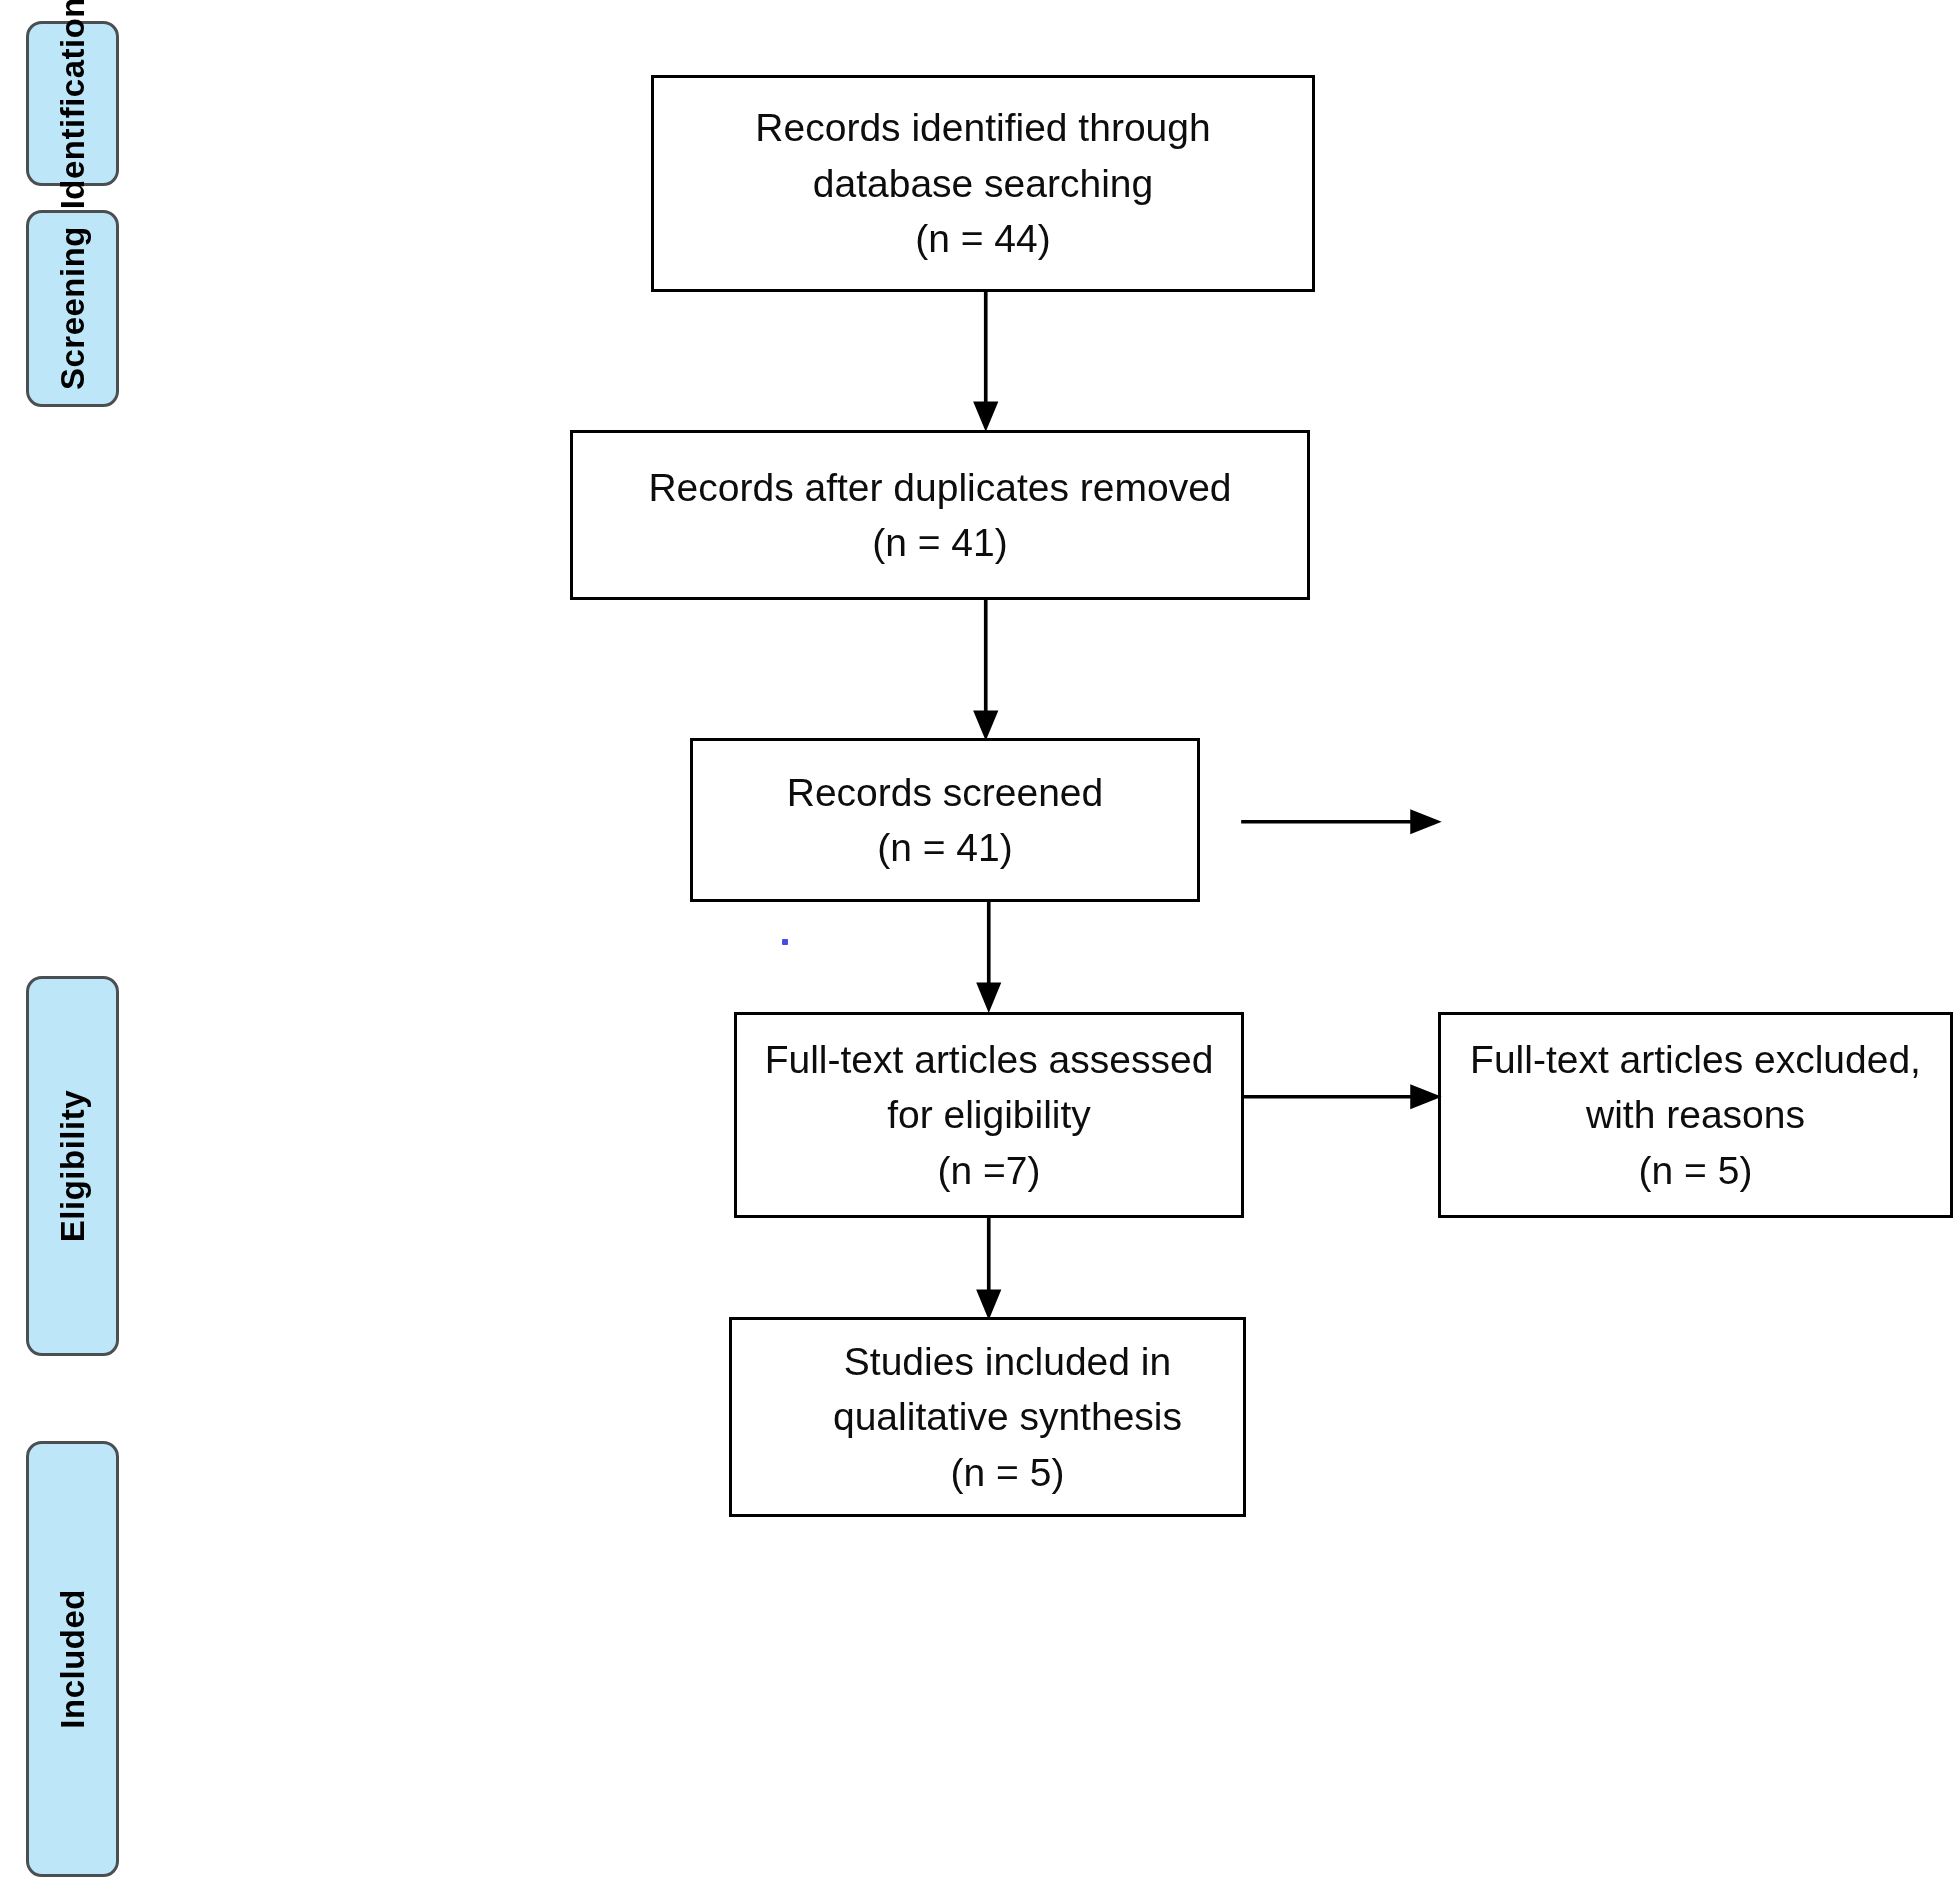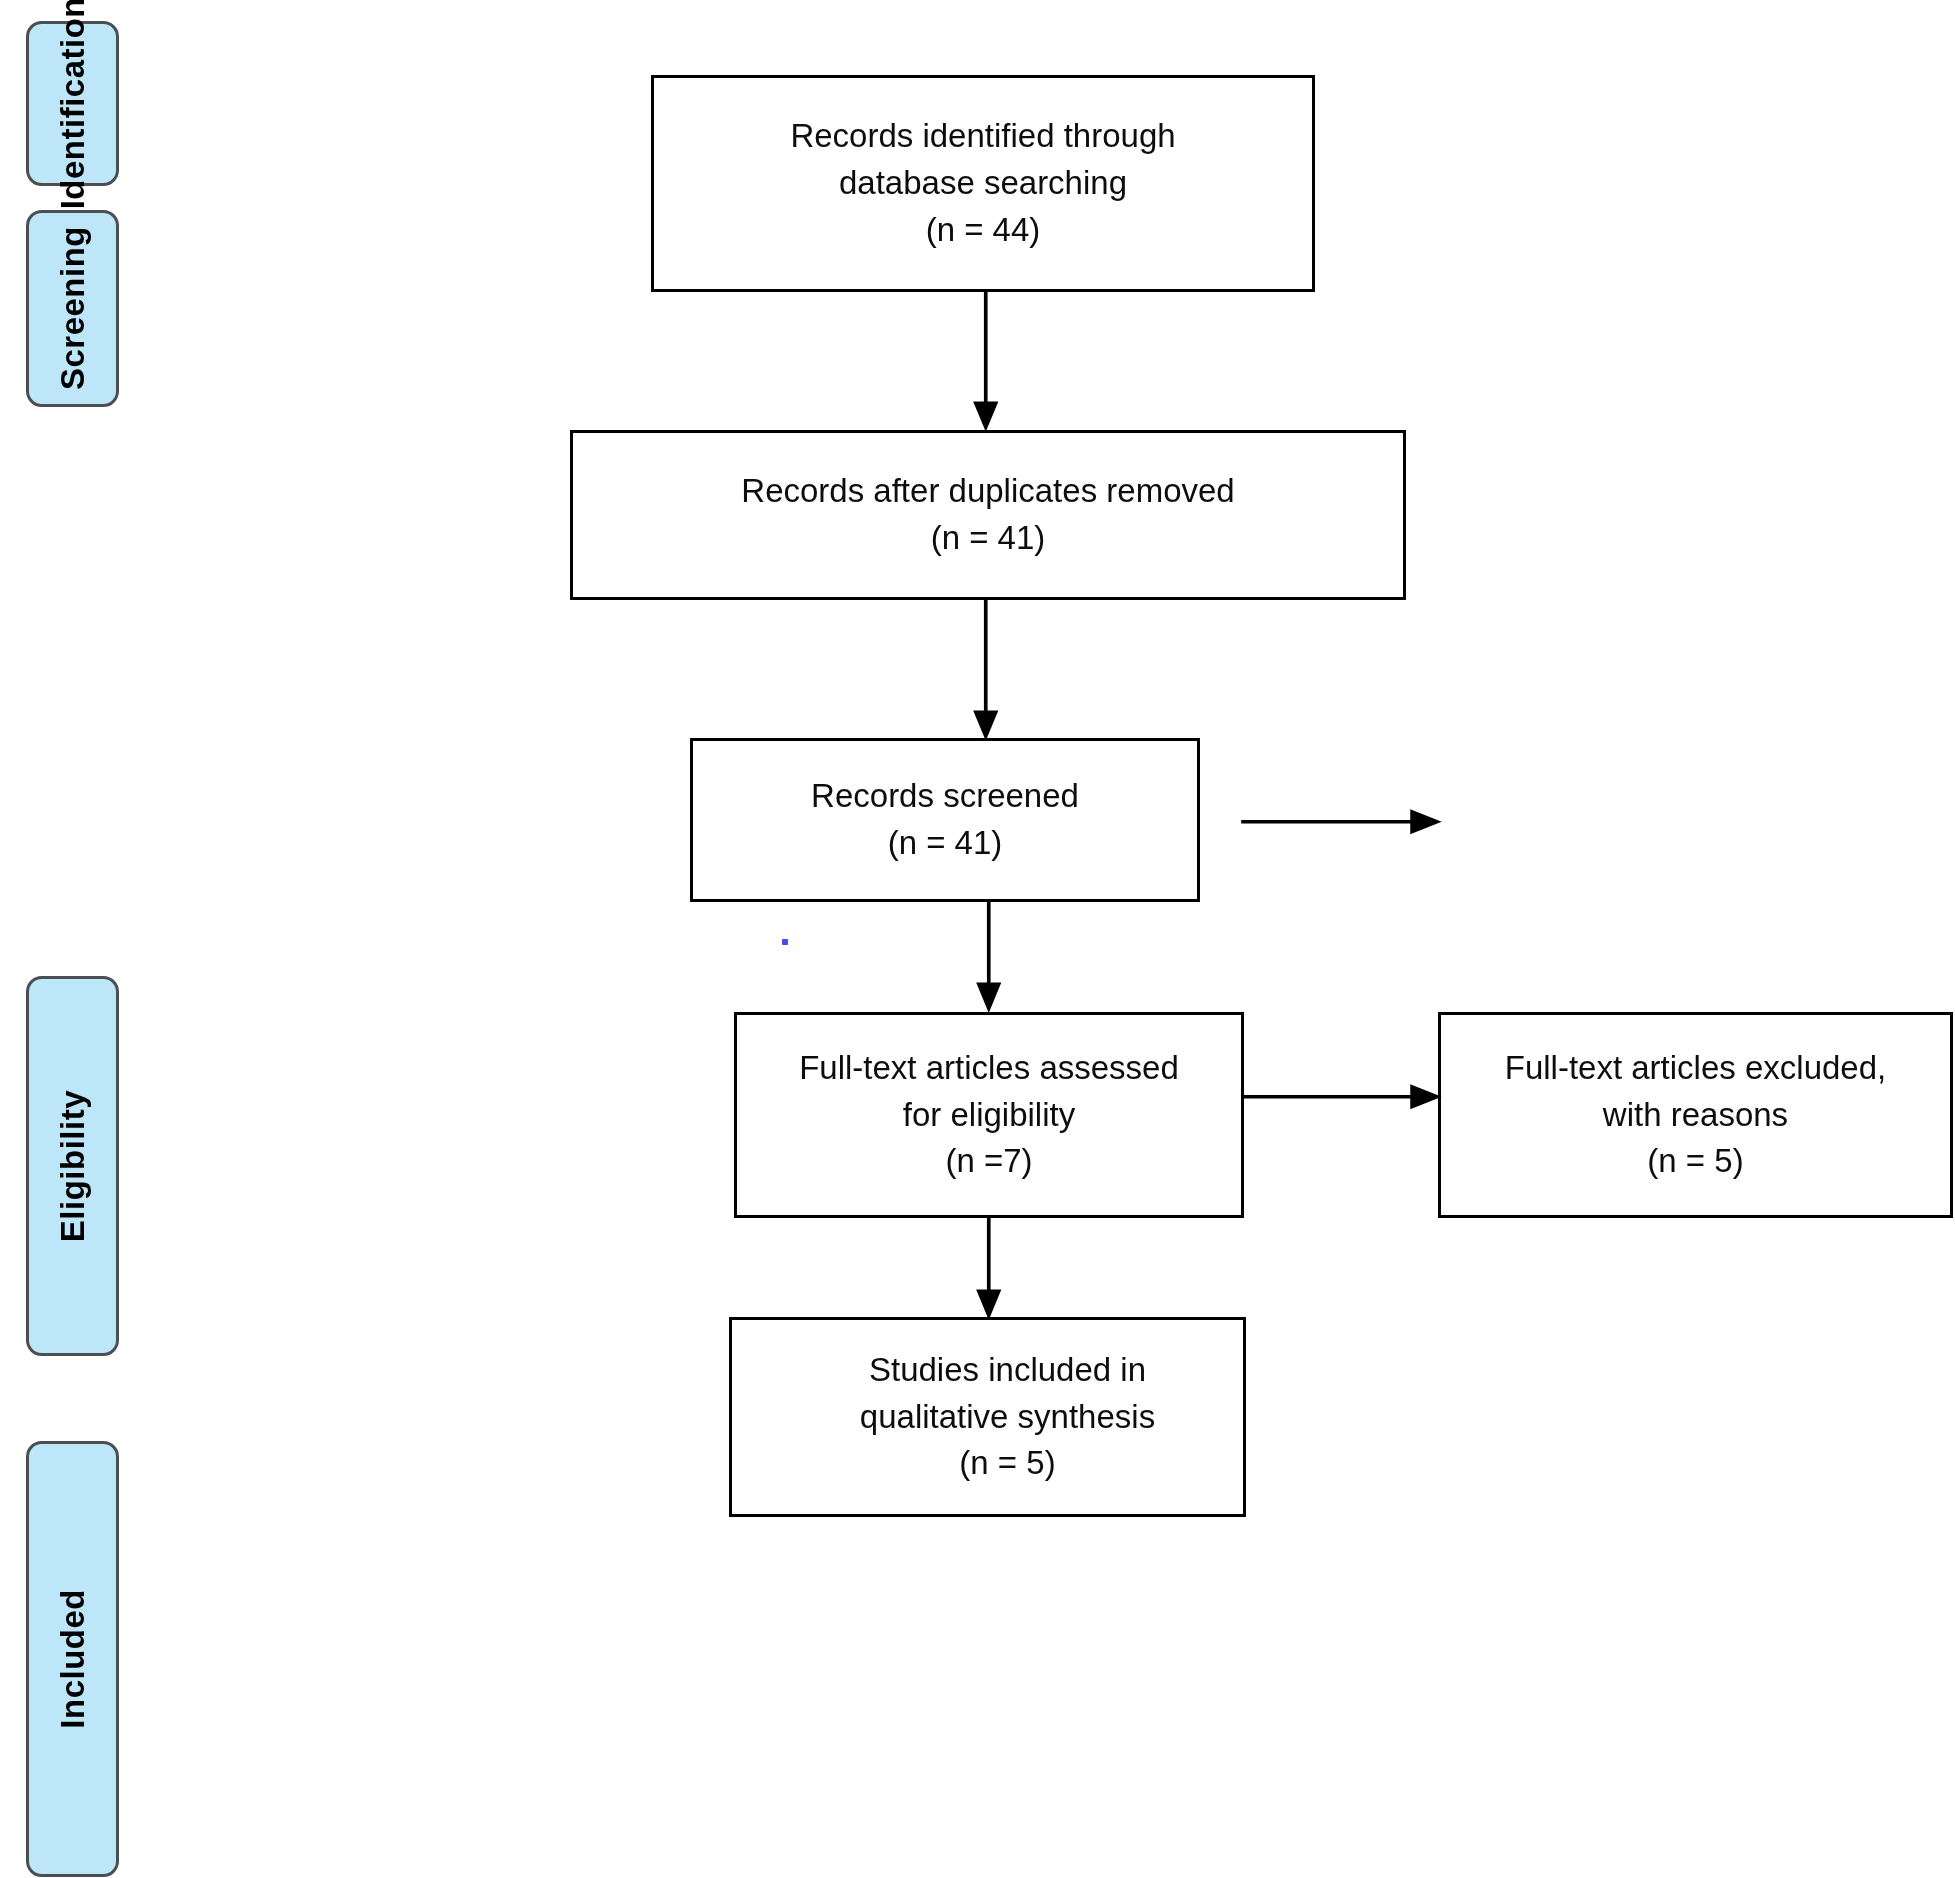--- a/index.html
+++ b/index.html
@@ -43,21 +43,21 @@
     position: absolute;
     background: #ffffff;
     border: 3.1px solid #000000;
     box-sizing: border-box;
     display: flex;
     align-items: center;
     justify-content: center;
     text-align: center;
   }
   .flow-box-text {
-    font-size: 33px;
+    font-size: 39px;
     line-height: 1.42;
     color: #0d0d0d;
     white-space: pre-line;
     font-family: "Liberation Sans", sans-serif;
   }
 
   
   .connector {
     position: absolute;
   }
@@ -96,21 +96,21 @@
   <div class="stage-pill" style="left:26px; top:1441px; width:93px; height:436px;">
     <span class="stage-pill-label">Included</span>
   </div>
 
   <div class="flow-box" style="left:651px; top:75px; width:664px; height:217px;">
     <span class="flow-box-text">Records identified through
 database searching
 (n = 44)</span>
   </div>
 
-  <div class="flow-box" style="left:570px; top:430px; width:836px; height:170px;">
+  <div class="flow-box" style="left:570px; top:430px; width:740px; height:170px;">
     <span class="flow-box-text">Records after duplicates removed
 (n = 41)</span>
   </div>
 
   <div class="flow-box" style="left:690px; top:738px; width:510px; height:164px;">
     <span class="flow-box-text">Records screened
 (n = 41)</span>
   </div>
 
 

